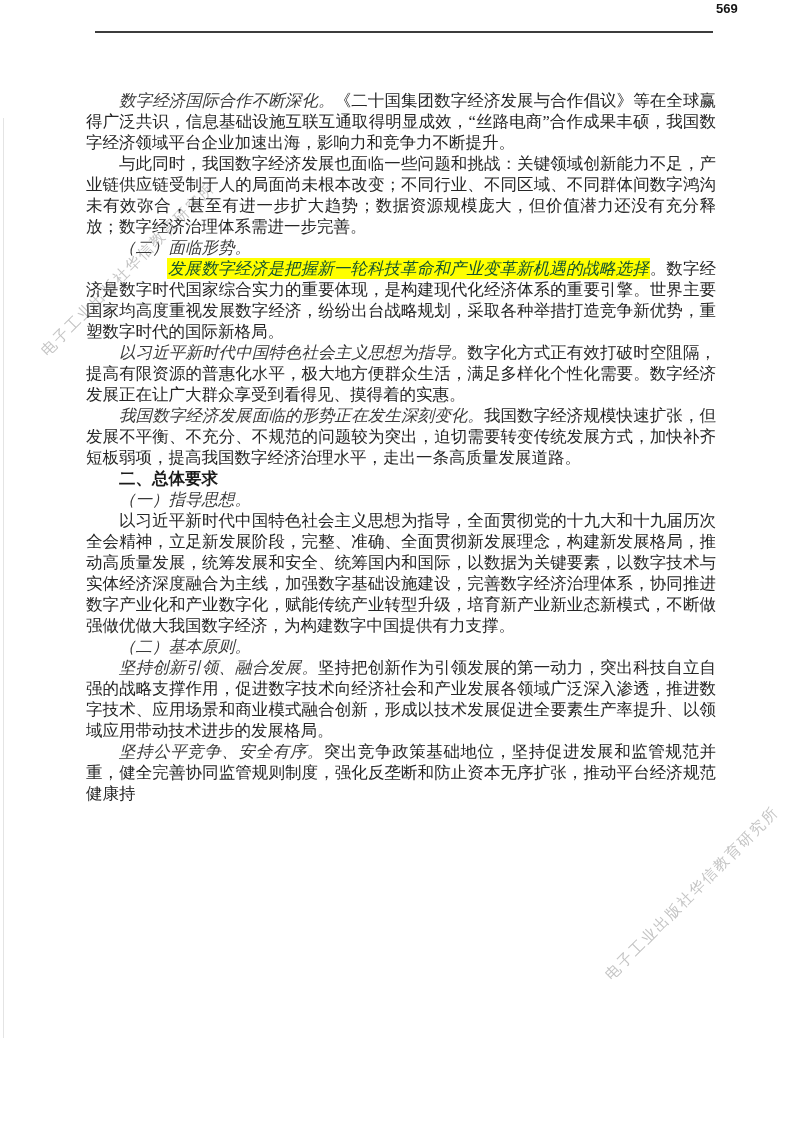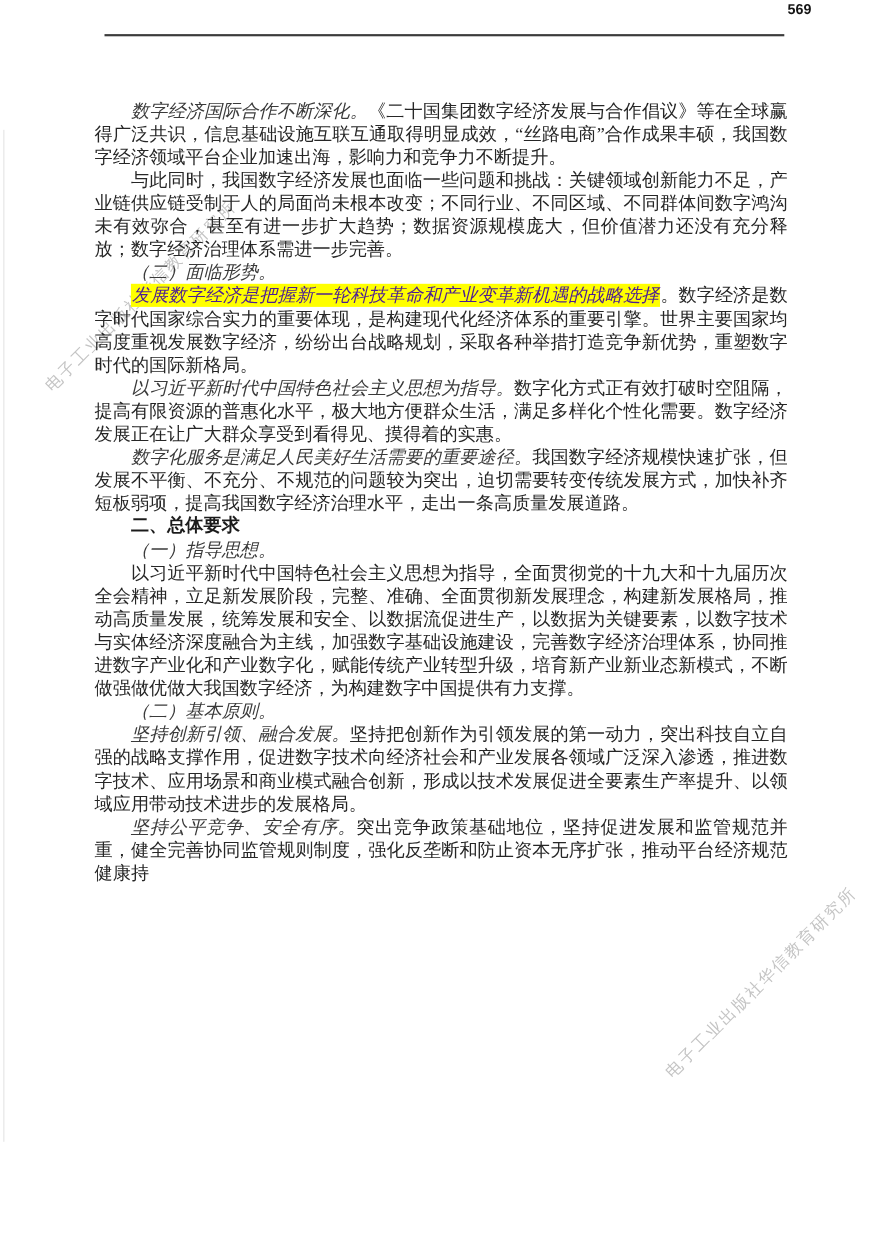--- a/index.html
+++ b/index.html
@@ -13,21 +13,21 @@
     font-weight:bold;font-size:13px;color:#141414;
   }
   .header-rule{position:absolute;top:31px;left:95px;width:618px;height:2px;background:#3c3c3c;}
   .page-edge{position:absolute;left:3px;top:118px;width:1px;height:920px;background:#e4e4e4;}
   .content{
     position:absolute;top:90px;left:86px;width:630px;z-index:2;
     color:#262626;font-size:16.5px;line-height:21px;text-align:justify;
   }
   .content p{margin:0;text-indent:2em;}
   .kai{font-style:italic;color:#3a3a3a;}
-  .hl{background:#ffff00;color:#4c1d95;padding:1px 1px;}
+  .hl{background:#ffff00;color:#14532d;padding:1px 1px;margin-left:48px;}
   .heading{font-family:"Liberation Sans","DejaVu Sans",sans-serif;font-weight:bold;color:#1b1b1b;}
   .subheading{font-style:italic;color:#3a3a3a;}
   .watermark{
     position:absolute;z-index:1;white-space:nowrap;
     font-size:15px;letter-spacing:2px;color:#c4c4c4;
     transform:rotate(-45deg);transform-origin:left center;
     font-family:"Liberation Serif","DejaVu Serif",serif;
   }
   .wm-left{left:44px;top:344px;}
   .wm-right{left:608px;top:968px;}
@@ -42,21 +42,21 @@
 
   <div class="watermark wm-left" style="color: rgb(196, 196, 196);">电子工业出版社华信教育研究所</div>
   <div class="watermark wm-right" style="color: rgb(196, 196, 196);">电子工业出版社华信教育研究所</div>
 
   <div class="content" style="color: rgb(38, 38, 38);">
       <p><span class="kai">数字经济国际合作不断深化。</span><span>《二十国集团数字经济发展与合作倡议》等在全球赢得广泛共识，信息基础设施互联互通取得明显成效，“丝路电商”合作成果丰硕，我国数字经济领域平台企业加速出海，影响力和竞争力不断提升。</span></p>
       <p><span>与此同时，我国数字经济发展也面临一些问题和挑战：关键领域创新能力不足，产业链供应链受制于人的局面尚未根本改变；不同行业、不同区域、不同群体间数字鸿沟未有效弥合，甚至有进一步扩大趋势；数据资源规模庞大，但价值潜力还没有充分释放；数字经济治理体系需进一步完善。</span></p>
       <p class="subheading"><span>（二）面临形势。</span></p>
       <p><span class="kai hl" style="background: rgb(255, 255, 0);">发展数字经济是把握新一轮科技革命和产业变革新机遇的战略选择</span><span>。数字经济是数字时代国家综合实力的重要体现，是构建现代化经济体系的重要引擎。世界主要国家均高度重视发展数字经济，纷纷出台战略规划，采取各种举措打造竞争新优势，重塑数字时代的国际新格局。</span></p>
       <p><span class="kai">以习近平新时代中国特色社会主义思想为指导。</span><span>数字化方式正有效打破时空阻隔，提高有限资源的普惠化水平，极大地方便群众生活，满足多样化个性化需要。数字经济发展正在让广大群众享受到看得见、摸得着的实惠。</span></p>
-      <p><span class="kai">数字化服务是满足人民美好生活需要的重要途径。</span><span>我国数字经济规模快速扩张，但发展不平衡、不充分、不规范的问题较为突出，迫切需要转变传统发展方式，加快补齐短板弱项，提高我国数字经济治理水平，走出一条高质量发展道路。</span></p>
+      <p><span class="kai">我国数字经济发展面临的形势正在发生深刻变化。</span><span>我国数字经济规模快速扩张，但发展不平衡、不充分、不规范的问题较为突出，迫切需要转变传统发展方式，加快补齐短板弱项，提高我国数字经济治理水平，走出一条高质量发展道路。</span></p>
       <p class="heading"><span>二、总体要求</span></p>
       <p class="subheading"><span>（一）指导思想。</span></p>
-      <p><span>以习近平新时代中国特色社会主义思想为指导，全面贯彻党的十九大和十九届历次全会精神，立足新发展阶段，完整、准确、全面贯彻新发展理念，构建新发展格局，推动高质量发展，统筹发展和安全、以数据流促进生产，以数据为关键要素，以数字技术与实体经济深度融合为主线，加强数字基础设施建设，完善数字经济治理体系，协同推进数字产业化和产业数字化，赋能传统产业转型升级，培育新产业新业态新模式，不断做强做优做大我国数字经济，为构建数字中国提供有力支撑。</span></p>
+      <p><span>以习近平新时代中国特色社会主义思想为指导，全面贯彻党的十九大和十九届历次全会精神，立足新发展阶段，完整、准确、全面贯彻新发展理念，构建新发展格局，推动高质量发展，统筹发展和安全、统筹国内和国际，以数据为关键要素，以数字技术与实体经济深度融合为主线，加强数字基础设施建设，完善数字经济治理体系，协同推进数字产业化和产业数字化，赋能传统产业转型升级，培育新产业新业态新模式，不断做强做优做大我国数字经济，为构建数字中国提供有力支撑。</span></p>
       <p class="subheading"><span>（二）基本原则。</span></p>
       <p><span class="kai">坚持创新引领、融合发展。</span><span>坚持把创新作为引领发展的第一动力，突出科技自立自强的战略支撑作用，促进数字技术向经济社会和产业发展各领域广泛深入渗透，推进数字技术、应用场景和商业模式融合创新，形成以技术发展促进全要素生产率提升、以领域应用带动技术进步的发展格局。</span></p>
       <p><span class="kai">坚持公平竞争、安全有序。</span><span>突出竞争政策基础地位，坚持促进发展和监管规范并重，健全完善协同监管规则制度，强化反垄断和防止资本无序扩张，推动平台经济规范健康持</span></p>
     </div>
 </div>
 
 </body></html>

